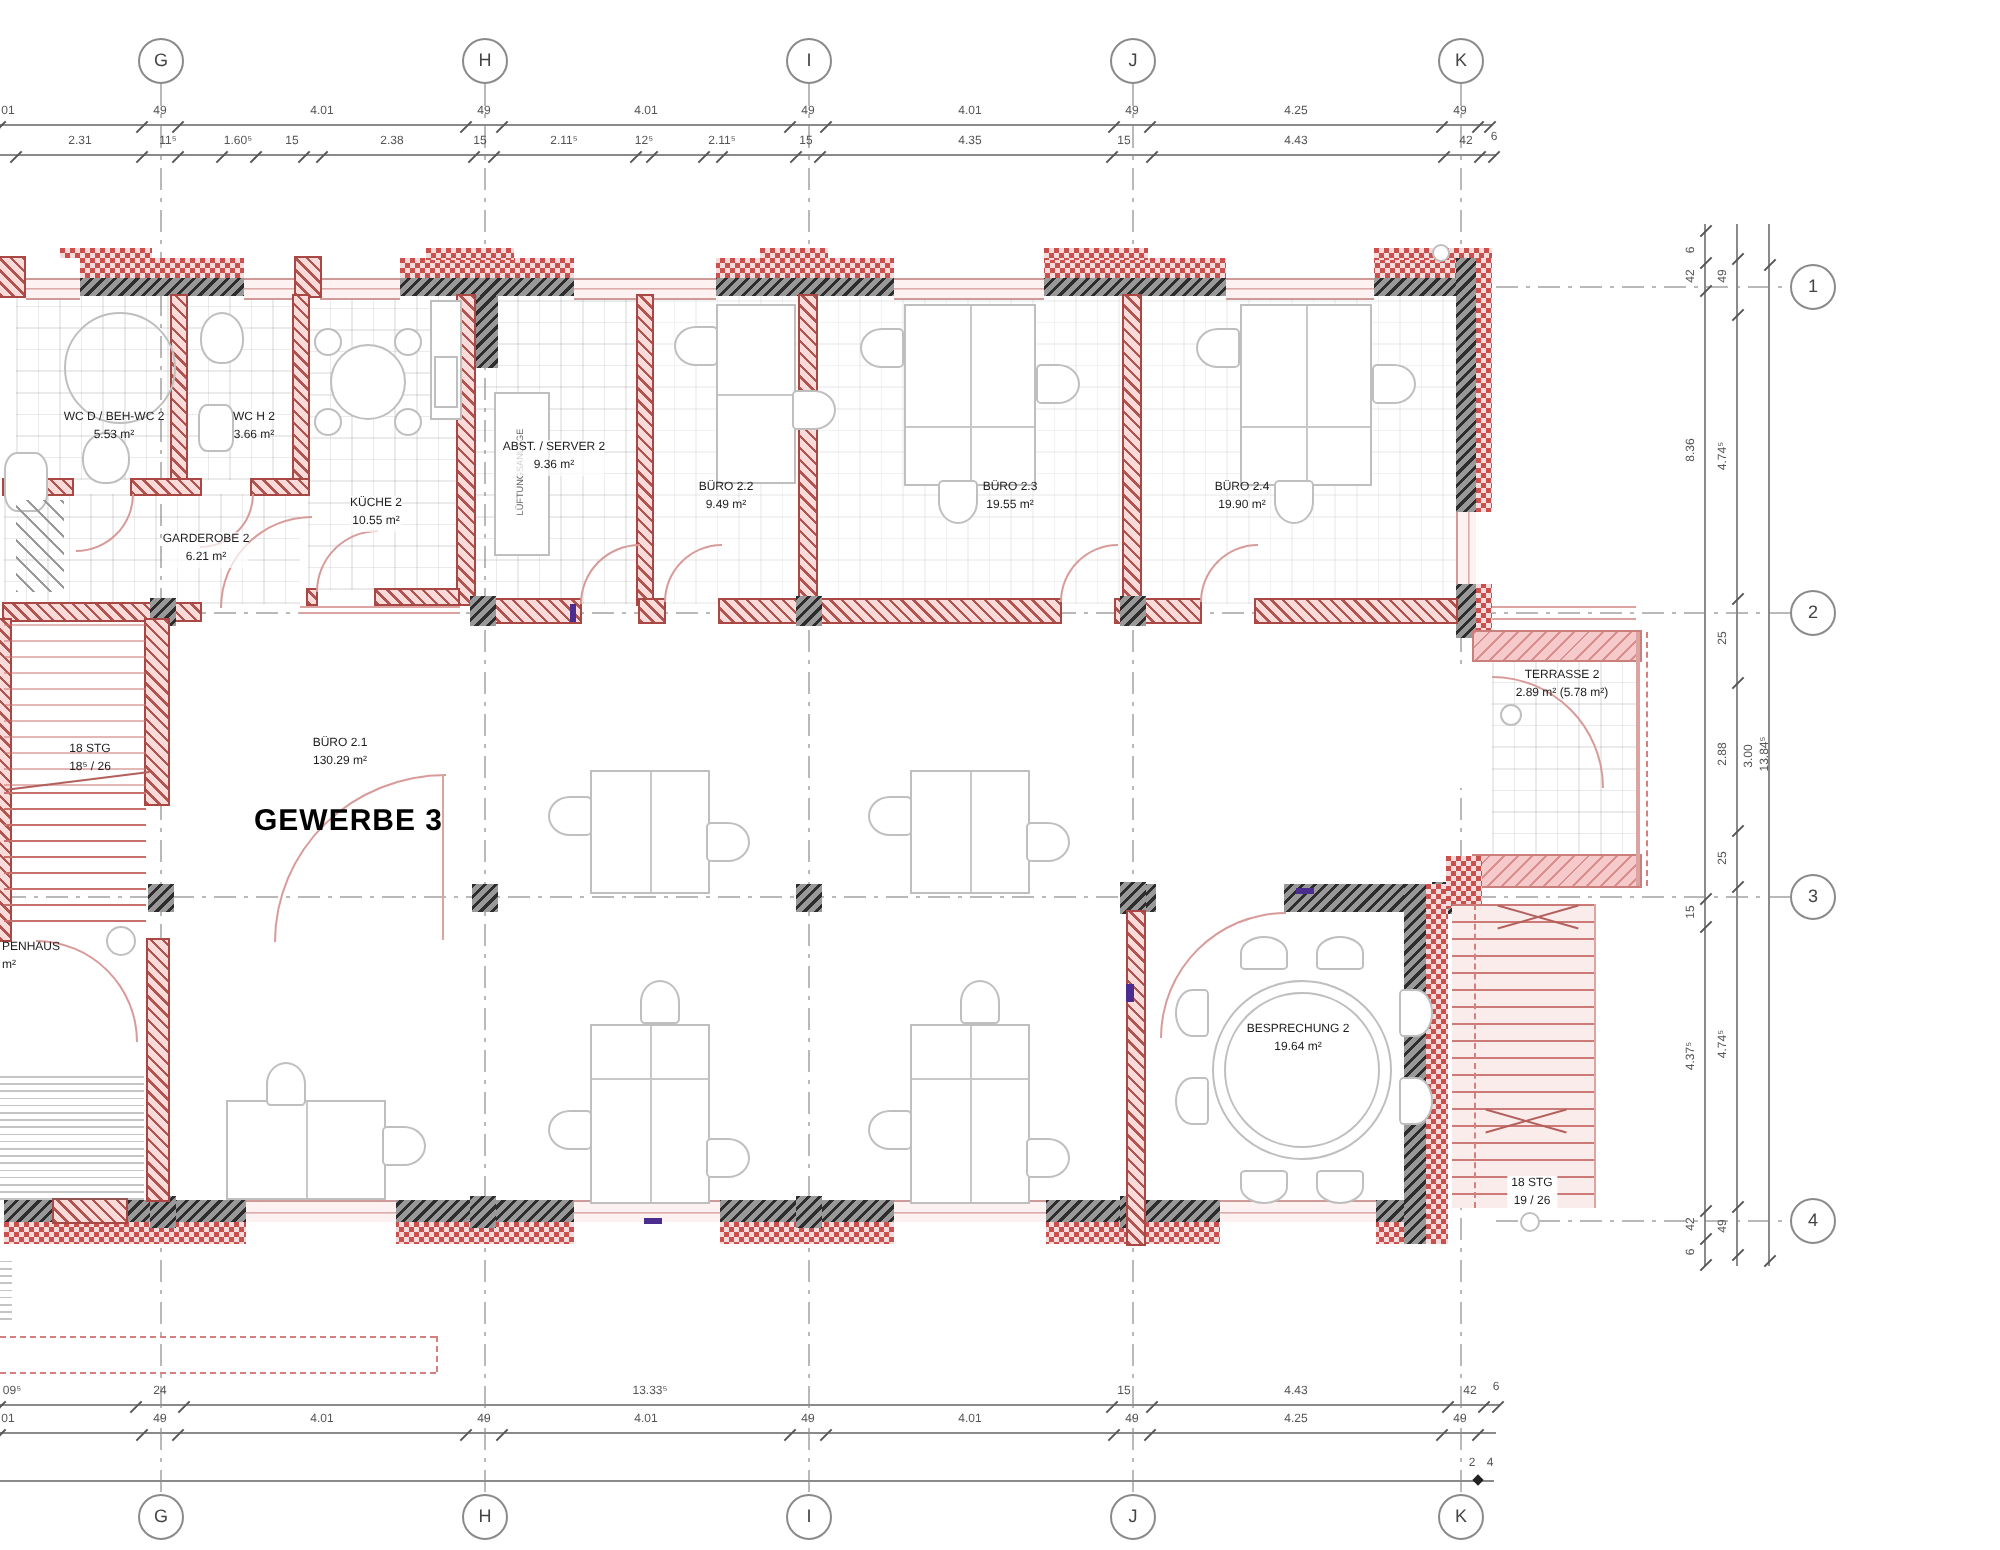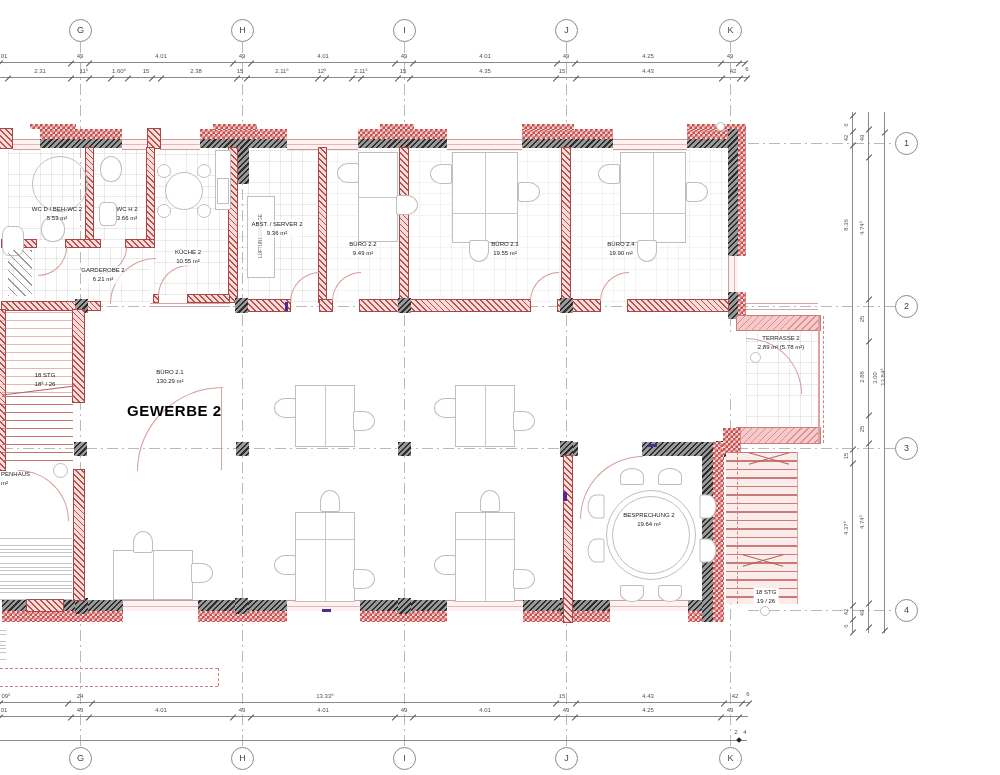--- a/index.html
+++ b/index.html
@@ -500,21 +500,21 @@
     <span>19.55 m²</span>
   </div>
   <div class="abs lbl" style="left:621px;top:240px;">
     <span>BÜRO 2.4</span><br>
     <span>19.90 m²</span>
   </div>
   <div class="abs lbl" style="left:170px;top:368px;">
     <span>BÜRO 2.1</span><br>
     <span>130.29 m²</span>
   </div>
-  <div class="big" style="left:127px;top:402px;">GEWERBE 2</div>
+  <div class="big" style="left:127px;top:402px;">GEWERBE 3</div>
   <div class="abs lbl" style="left:649px;top:511px;">
     <span>BESPRECHUNG 2</span><br>
     <span>19.64 m²</span>
   </div>
   <div class="abs lbl" style="left:781px;top:334px;">
     <span>TERRASSE 2</span><br>
     <span>2.89 m² (5.78 m²)</span>
   </div>
 
 </div>

